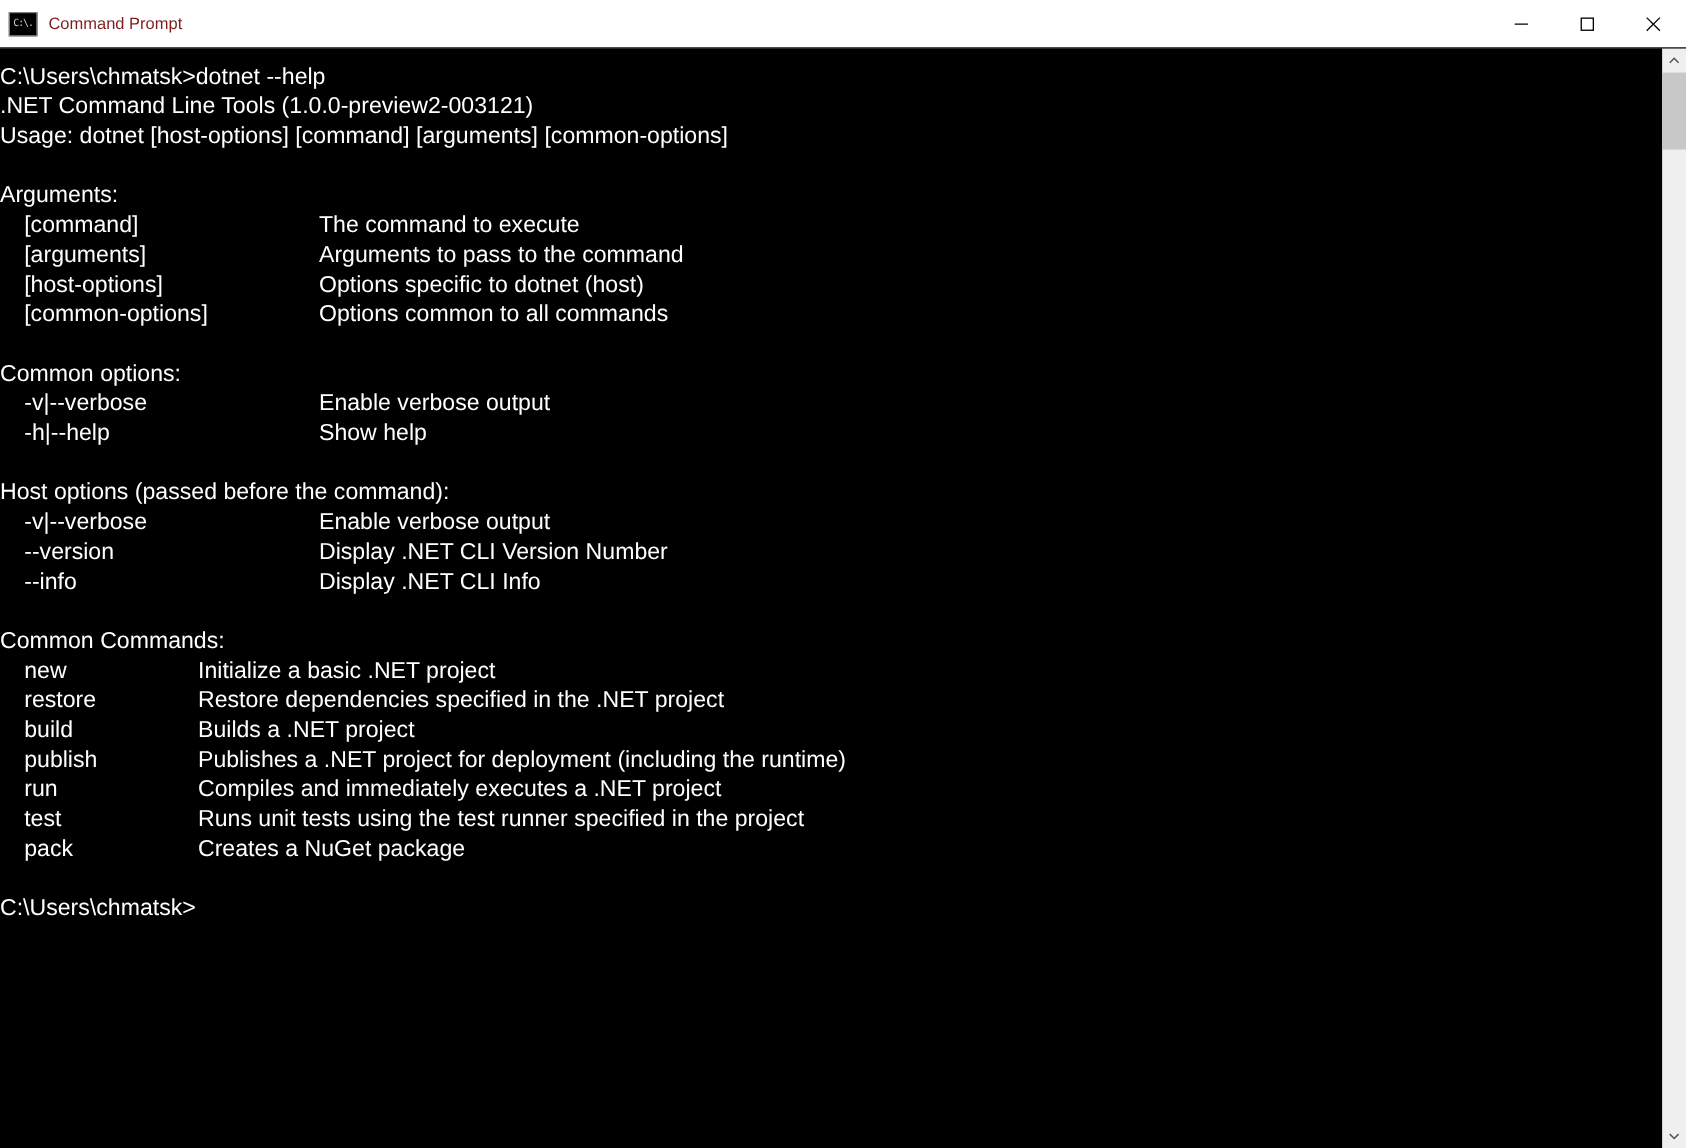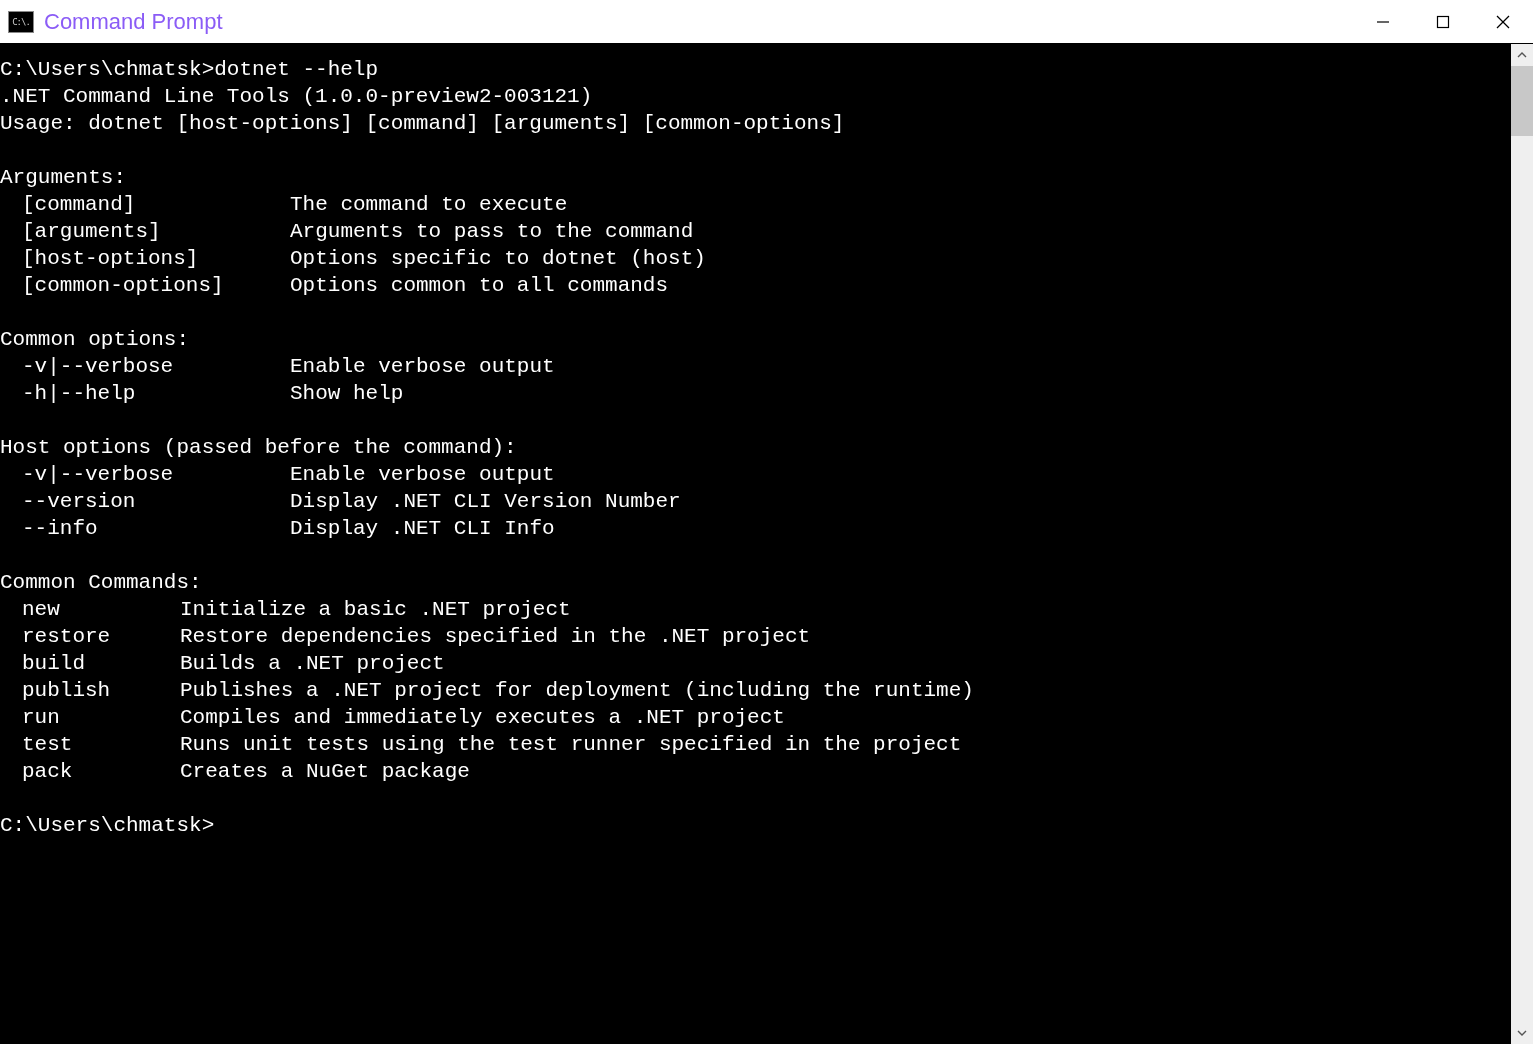--- a/index.html
+++ b/index.html
@@ -37,22 +37,22 @@
       margin-right: 10px;
       display: flex;
       align-items: center;
       justify-content: center;
       font-family: Consolas, monospace;
       font-size: 9px;
       color: #ccc;
       letter-spacing: -1px;
     }
     .title-text {
-      font-size: 22px;
-      color: #8b5cf6;
+      font-size: 15px;
+      color: #7f1d1d;
       flex: 1;
     }
     .window-controls {
       display: flex;
       height: 100%;
     }
     .win-btn {
       width: 60px;
       height: 100%;
       display: flex;
@@ -68,21 +68,21 @@
     .content-area {
       flex: 1;
       display: flex;
       background: #000;
       overflow: hidden;
     }
     .terminal {
       flex: 1;
       background: #000;
       color: #fff;
-      font-family: Liberation Mono, monospace;
+      font-family: Liberation Sans, sans-serif;
       font-size: 21px;
       line-height: 27px;
       padding: 12px 0 0 0;
       white-space: pre;
       overflow: hidden;
     }
     .scrollbar-track {
       width: 22px;
       background: #efefef;
       position: relative;

